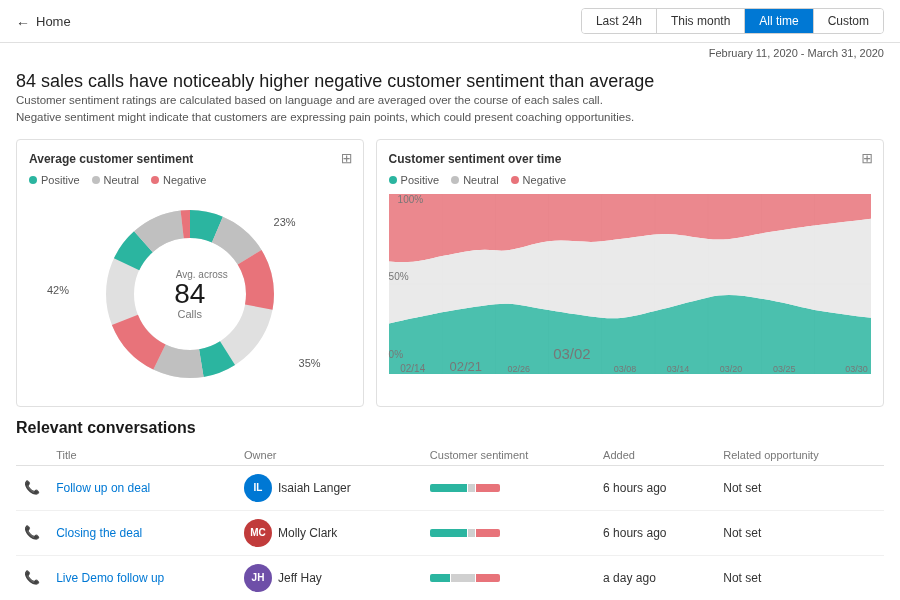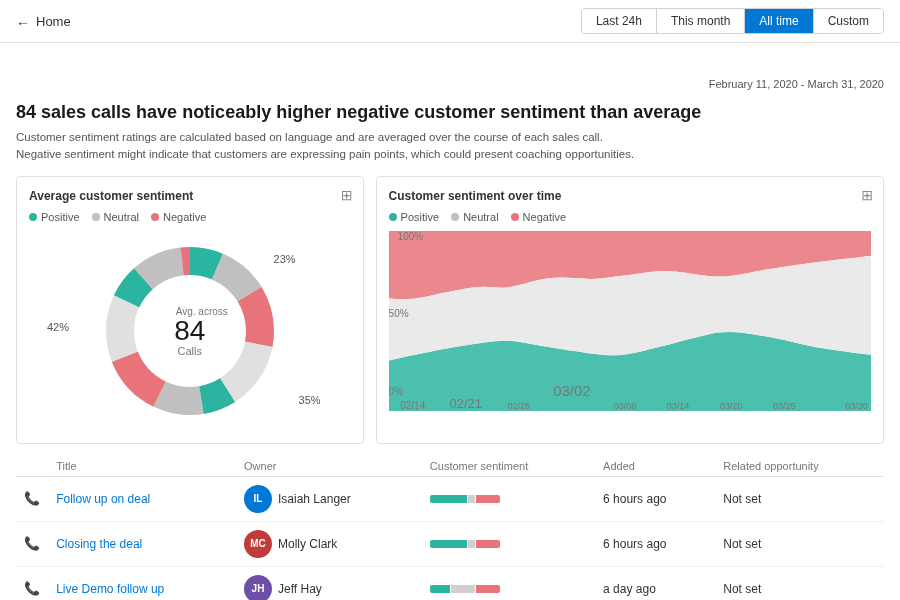--- a/index.html
+++ b/index.html
@@ -54,32 +54,30 @@
       background: #0078d4;
       color: #fff;
     }
 
     
     .date-range {
       text-align: right;
       font-size: 11px;
       color: #555;
       padding: 4px 16px;
-      margin-top: 31px;
     }
 
     
     .main {
       padding: 8px 16px 0 16px;
     }
     .page-title {
       font-size: 18px;
-      font-weight: 700;
+      font-weight: 400;
       color: #1a1a1a;
-      margin-bottom: 6px;
     }
     .page-subtitle {
       font-size: 11.5px;
       color: #555;
       line-height: 1.5;
       margin-bottom: 12px;
     }
 
     
     .charts-row {
@@ -345,20 +343,21 @@
         <div style="position:absolute;bottom:0;left:49%;font-size:9px;color:#777;transform:translateX(-50%)">03/08</div>
         <div style="position:absolute;bottom:0;left:60%;font-size:9px;color:#777;transform:translateX(-50%)">03/14</div>
         <div style="position:absolute;bottom:0;left:71%;font-size:9px;color:#777;transform:translateX(-50%)">03/20</div>
         <div style="position:absolute;bottom:0;left:82%;font-size:9px;color:#777;transform:translateX(-50%)">03/25</div>
         <div style="position:absolute;bottom:0;left:97%;font-size:9px;color:#777;transform:translateX(-50%)">03/30</div>
       </div>
     </div>
   </div>
 
   <div>
+    <div class="section-title">Relevant conversations</div>
     <table class="conversations-table">
       <thead>
         <tr>
           <th style="width:28px"></th>
           <th>Title</th>
           <th>Owner</th>
           <th>Customer sentiment</th>
           <th>Added</th>
           <th>Related opportunity</th>
         </tr>

